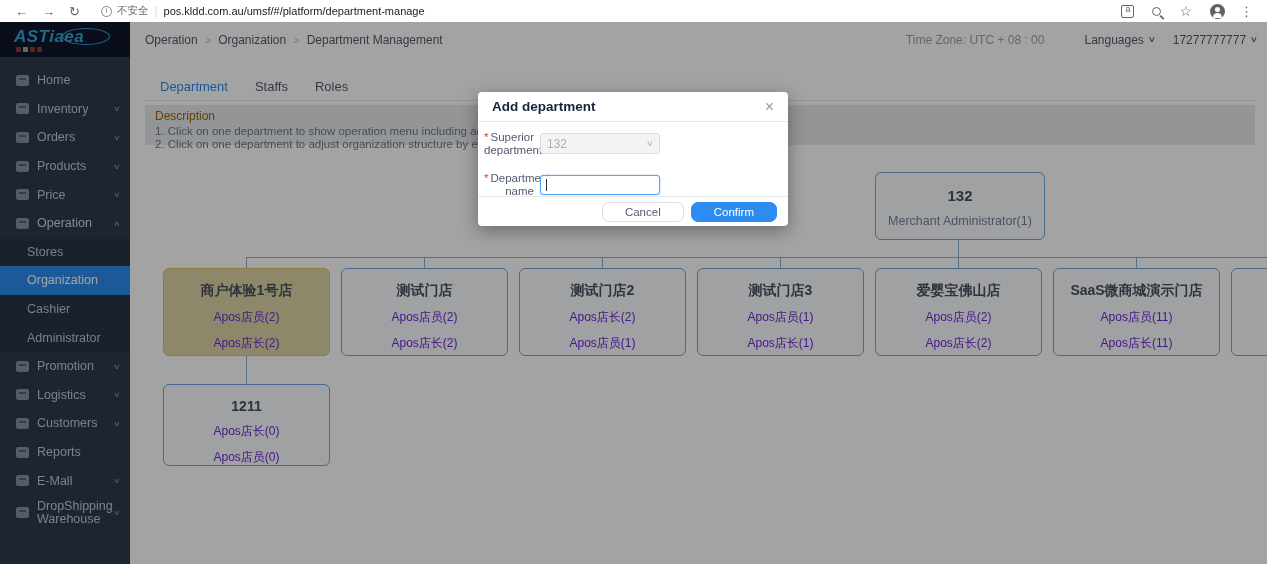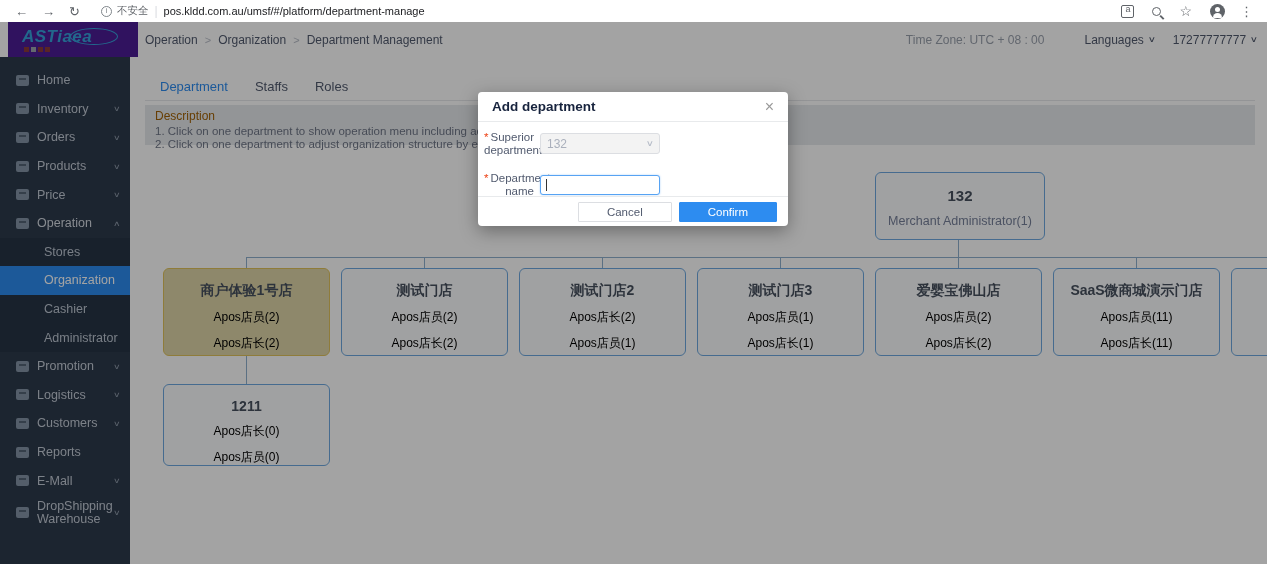--- a/index.html
+++ b/index.html
@@ -30,21 +30,21 @@
   .avatar-b { width:15px; height:15px; border-radius:50%; background:#5f6368; position:relative;
               overflow:hidden; margin:0 9px; }
   .avatar-b::before { content:""; position:absolute; width:5px; height:5px; border-radius:50%;
                       background:#fff; left:5px; top:3px; }
   .avatar-b::after { content:""; position:absolute; width:9px; height:5px;
                      border-radius:5px 5px 0 0; background:#fff; left:3px; top:9.5px; }
   .dots { color:#5f6368; font-size:13px; margin:0 6px; letter-spacing:0; }
 
   
   .app-header { position:absolute; top:22px; left:0; right:0; height:35px; background:#fff; }
-  .logo { position:absolute; left:8px; top:0; width:130px; height:35px; background:#4c1d95;
+  .logo { position:absolute; left:0; top:0; width:130px; height:35px; background:#0f172a;
           overflow:hidden; }
   .logo-text { position:absolute; left:14px; top:5px; font-size:17px; font-weight:bold;
                font-style:italic; color:#36a3dc; letter-spacing:0.5px; }
   .logo-oval { position:absolute; left:62px; top:6px; width:48px; height:17px;
                border:1.5px solid #36a3dc; border-radius:50%; }
   .logo-bars { position:absolute; left:16px; top:25px; display:flex; gap:2px; }
   .logo-bars span { width:5px; height:5px; background:#8b3b3b; }
   .logo-bars span:nth-child(2){ background:#9da4ad; }
   .breadcrumb { position:absolute; left:145px; top:0; height:35px; display:flex;
                 align-items:center; font-size:12px; color:#515a6e; }
@@ -58,21 +58,21 @@
   
   .sidebar { position:absolute; left:0; top:57px; width:130px; bottom:0; background:#2d3a4b;
              padding-top:9px; }
   .nav-item { height:28.6px; display:flex; align-items:center; padding:0 10px 0 16px;
               color:#c3cbd6; font-size:12.5px; }
   .nav-icon { width:13px; height:11px; border-radius:2px; background:#8494a6;
               margin-right:8px; position:relative; flex:0 0 auto; }
   .nav-icon::after { content:""; position:absolute; left:3px; top:3px; width:7px; height:2px;
                      background:#2d3a4b; opacity:.55; }
   .nav-chevron { margin-left:auto; font-size:8px; color:#8a97a6; transform:scale(1.3,0.9); }
-  .nav-item.sub { background:#263445; padding-left:44px; color:#bdc6d2; }
+  .nav-item.sub { background:#263445; padding-left:27px; color:#bdc6d2; }
   .nav-item.active { background:#2d8cf0; color:#fff; }
   .nav-item.open { color:#d4dae2; }
   .nav-item.wrap { height:36px; line-height:13px; }
   .nav-item.wrap .nav-label { white-space:normal; width:72px; }
 
   
   .main { position:absolute; left:130px; top:57px; right:0; bottom:0; background:#fff;
           overflow:hidden; }
   .tabs { position:absolute; left:30px; top:22px; display:flex; gap:27px; font-size:13px;
           color:#515a6e; }
@@ -86,21 +86,21 @@
 
   
   .org-card { border:1px solid #6ea8e0; border-radius:6px; background:#fbfcfd;
               text-align:center; }
   .org-root { position:absolute; left:745px; top:115px; width:170px; height:68px; }
   .org-root .oc-title { margin-top:14px; font-size:15px; font-weight:bold; color:#47515f; }
   .org-root .oc-sub { margin-top:10px; font-size:12.5px; color:#76809a; }
   .org-row { position:absolute; left:33px; top:211px; width:1240px; display:flex; gap:11px; }
   .org-row .org-card { width:167px; height:88px; flex:0 0 auto; }
   .oc-title { margin-top:13px; font-size:14px; font-weight:bold; color:#47515f; }
-  .oc-line { margin-top:9px; font-size:12px; color:#000000; }
+  .oc-line { margin-top:9px; font-size:12px; color:#6d28d9; }
   .org-card.selected { background:#ded5a8; border-color:#e0c35c; }
   .org-sub { position:absolute; left:33px; top:327px; width:167px; height:82px; }
   .conn { position:absolute; background:#8fafcd; }
 
   
   .dim { position:absolute; left:0; top:22px; right:0; bottom:0; background:rgba(0,0,0,0.36);
          z-index:30; }
   .modal { position:absolute; left:478px; top:72px; width:310px; height:134px; background:#fff;
            border-radius:4px; z-index:40; box-shadow:0 5px 18px rgba(0,0,0,0.35);margin-top:20px; }
   .m-head { height:30px; border-bottom:1px solid #e8eaec; display:flex; align-items:center;
@@ -119,22 +119,22 @@
               font-size:12px; color:#aab0bc; }
   .sel-chev { margin-left:auto; font-size:8px; color:#b6bcc8; transform:scale(1.4,1); }
   .m-input { width:120px; height:20px; border:1px solid #57a3f3; border-radius:3px;
              background:#fff; box-shadow:0 0 2px rgba(45,140,240,.4); display:flex;
              align-items:center; padding:0 5px; }
   .caret { width:1px; height:12px; background:#333; animation:blink 1s steps(1) infinite; }
   @keyframes blink { 0%,49%{opacity:1} 50%,100%{opacity:0} }
   .m-foot { position:absolute; bottom:0; left:0; right:0; height:30px;
             border-top:1px solid #e8eaec; display:flex; align-items:center;
             justify-content:flex-end; padding-right:11px; gap:7px; }
-  .btn { height:20px; border-radius:1px; font-size:11.5px; display:flex; align-items:center;
-         padding:0 28px; }
+  .btn { height:20px; border-radius:7px; font-size:11.5px; display:flex; align-items:center;
+         padding:0 22px; }
   .btn-cancel { background:#fff; border:1px solid #dcdee2; color:#515a6e; }
   .btn-confirm { background:#2d8cf0; border:1px solid #2d8cf0; color:#fff; }
 </style>
 </head>
 <body>
 
 <div class="screen">
 
   <div class="browser">
     <span class="b-ic">←</span>

